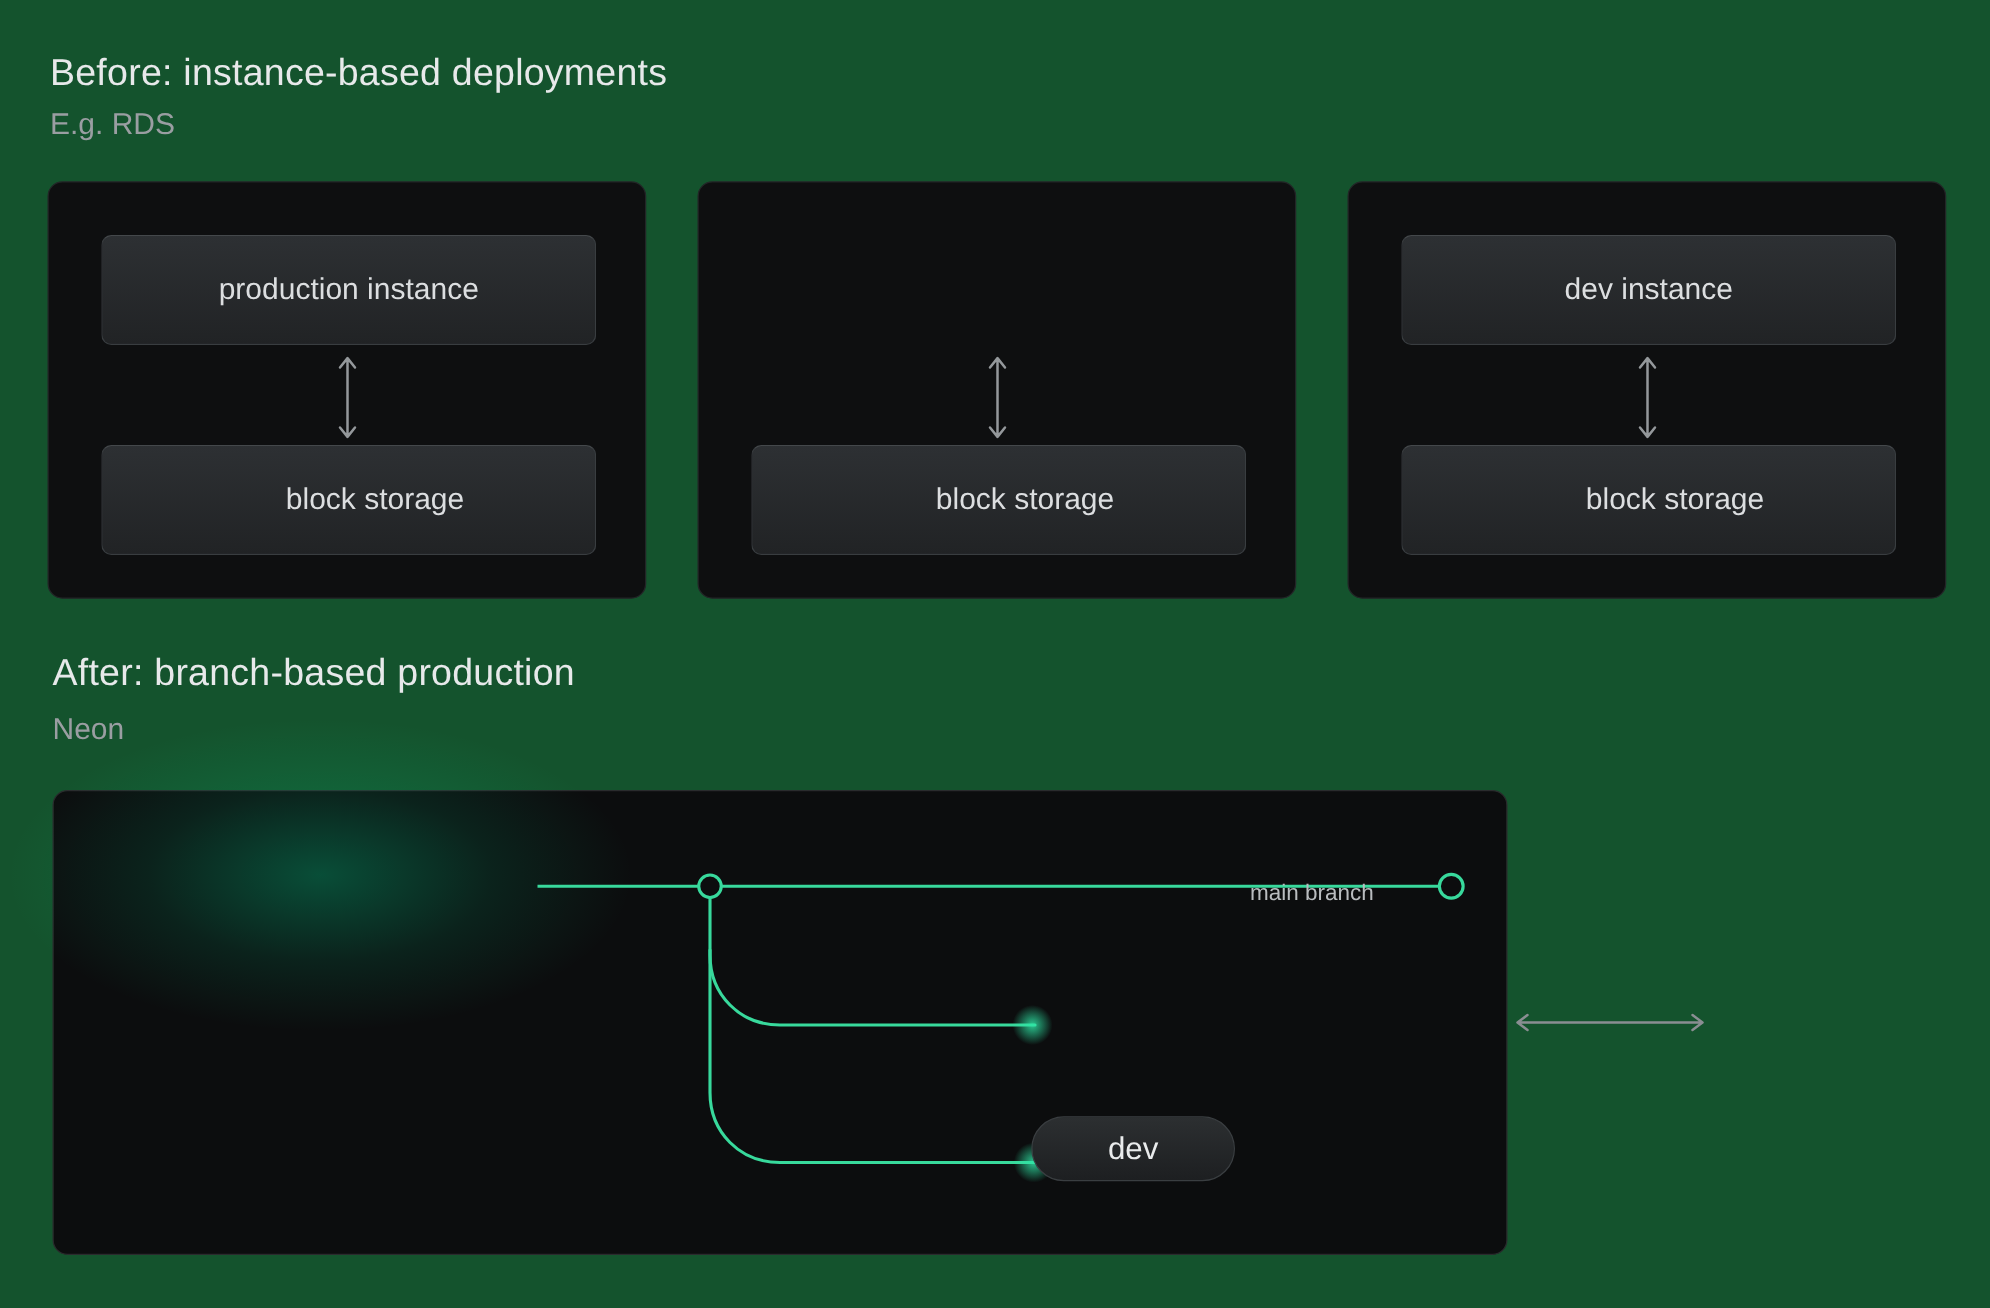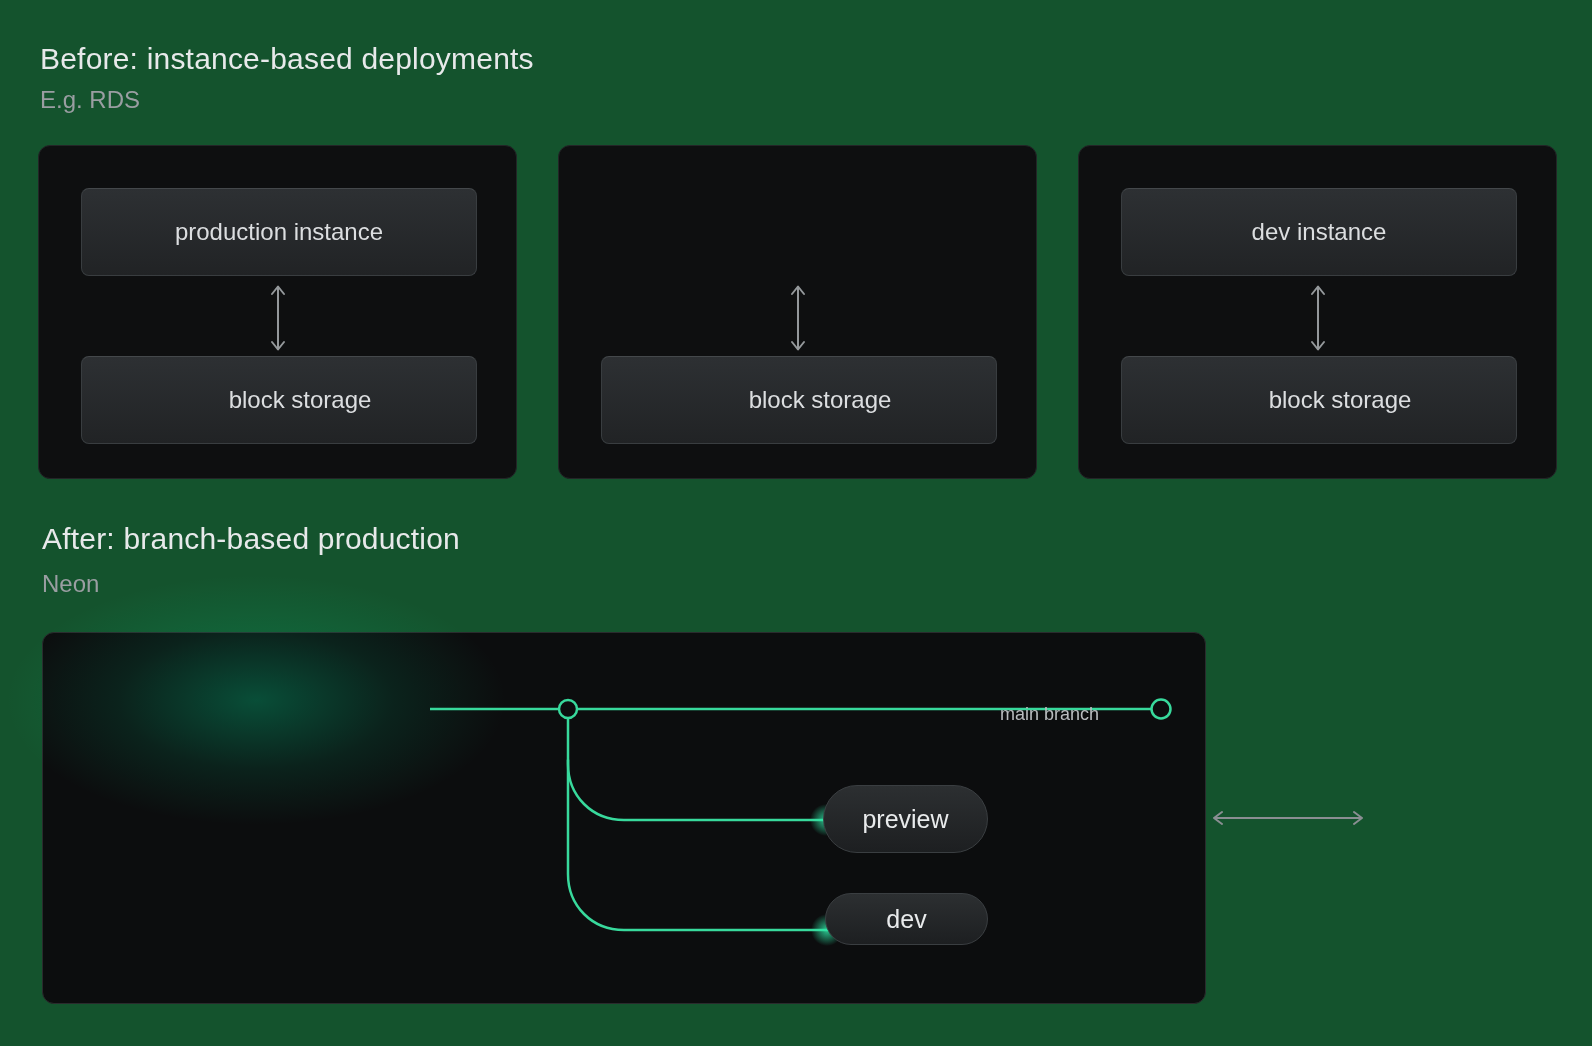--- a/index.html
+++ b/index.html
@@ -181,21 +181,20 @@
     <circle cx="826" cy="820" r="16" fill="url(#jointGlow)"></circle>
     <circle cx="827" cy="930" r="16" fill="url(#jointGlow)"></circle>
 
     <circle cx="568" cy="709" r="9" fill="#0c0d0e" stroke="#38d99c" stroke-width="2.5"></circle>
     <circle cx="1161" cy="709" r="9.5" fill="#0c0d0e" stroke="#38d99c" stroke-width="2.5"></circle>
   </svg>
 
 
   <div class="main-branch-label">main branch</div>
 
-  <div class="branch-pill preview">preview</div>
   <div class="branch-pill dev">dev</div>
 
   <svg class="h-arrow" width="156" height="18" viewBox="0 0 156 18">
     <path d="M5 9 H 151 M12 3 L4 9 L12 15 M144 3 L152 9 L144 15" stroke="#8a8e92" stroke-width="2" fill="none" stroke-linecap="round" stroke-linejoin="round"></path>
   </svg>
 
 
 </div>
 
 </body></html>

